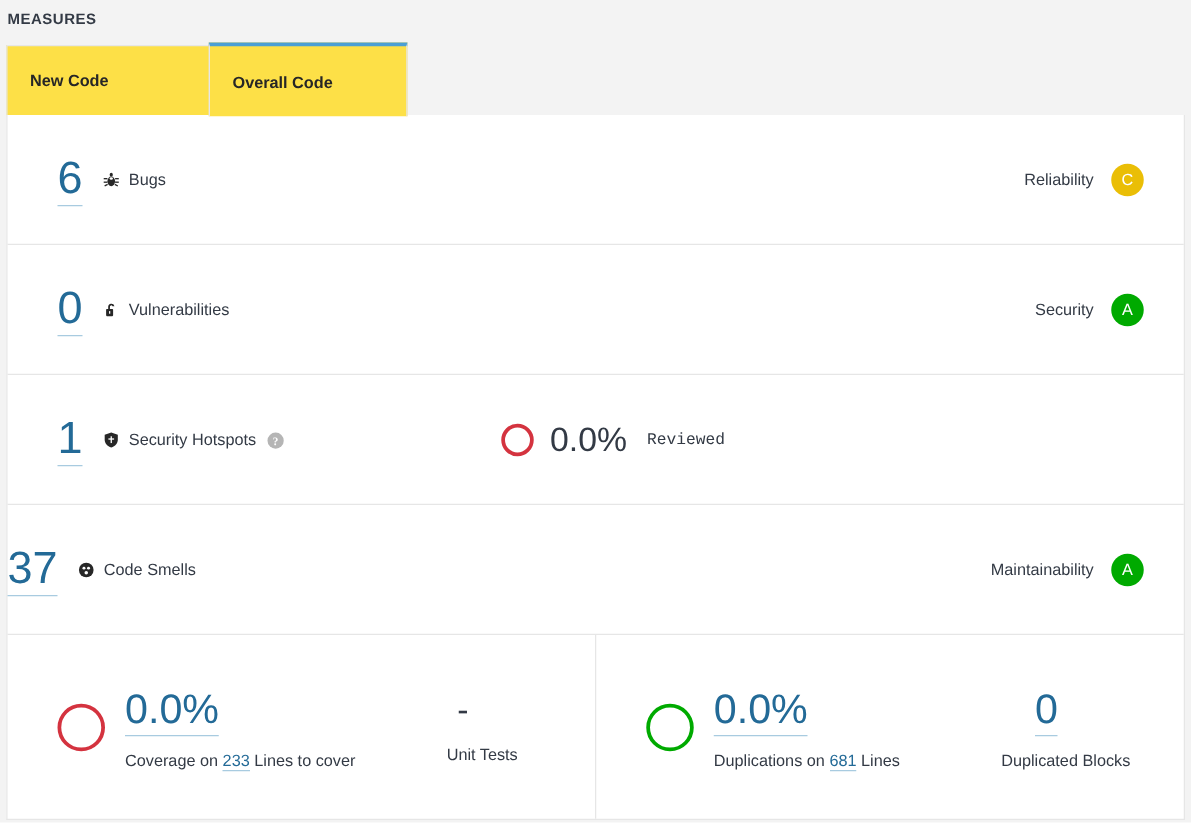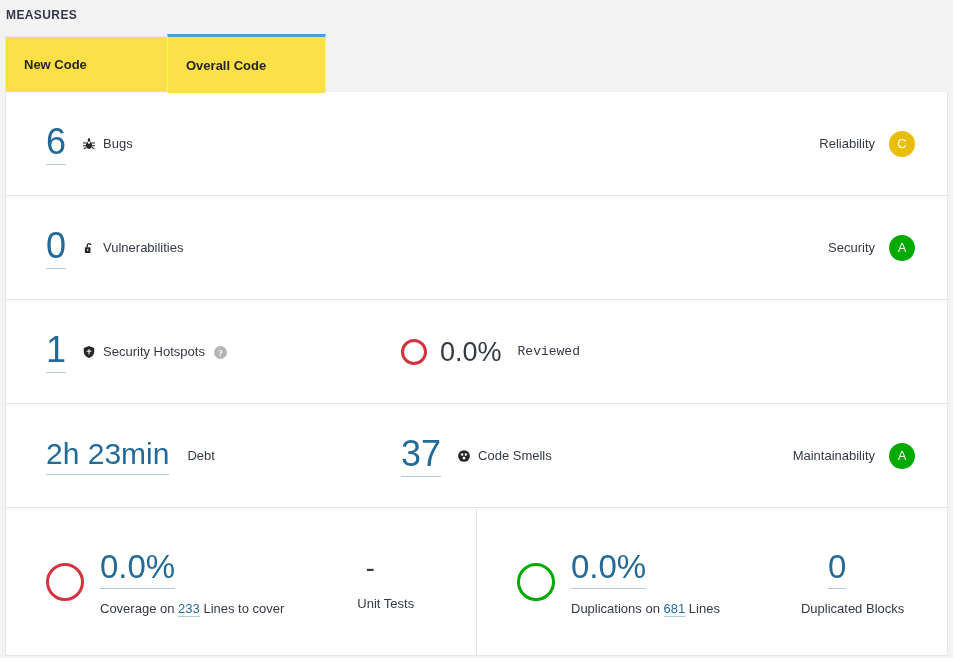--- a/index.html
+++ b/index.html
@@ -370,24 +370,20 @@
         </span>
       </div>
       <div class="cell-mid">
         <span class="ring ring-sm" style="border-color:#d4333f"></span>
         <span class="pct-dark">0.0%</span>
         <span class="sub-label">Reviewed</span>
       </div>
     </div>
 
     <div class="row">
-      <div class="cell cell-main">
-        <a class="big-link huge">2h 23min</a>
-        <span class="measure-label plain">Debt</span>
-      </div>
       <div class="cell-mid">
         <a class="big-link">37</a>
         <span class="measure-label">
           <span class="glyph">
             <svg width="14" height="14" viewBox="0 0 16 16" aria-hidden="true">
               <circle cx="8" cy="8" r="6.7" fill="#272727"></circle>
               <circle cx="5.9" cy="6.3" r="1.35" fill="#fff"></circle>
               <circle cx="10.1" cy="6.3" r="1.35" fill="#fff"></circle>
               <circle cx="8" cy="10.4" r="1.6" fill="#fff"></circle>
             </svg>

